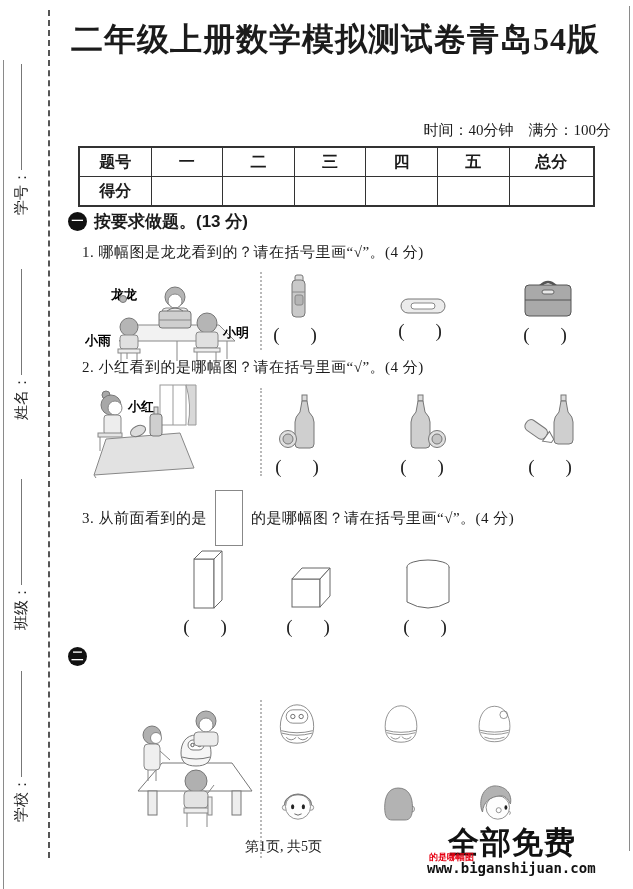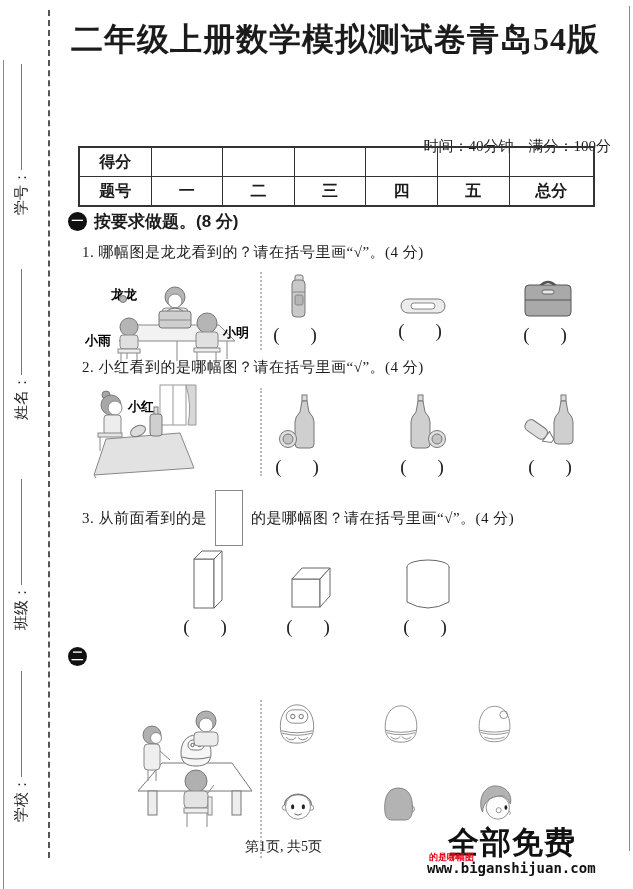--- a/index.html
+++ b/index.html
@@ -11,21 +11,21 @@
   .fold-line{position:absolute;left:48px;top:10px;height:848px;width:0;border-left:2px dashed #555;}
   
   .side-label{position:absolute;left:12px;transform:rotate(-90deg);transform-origin:0 0;
               white-space:nowrap;font-size:15px;color:#222;}
   .side-label .uline{display:inline-block;width:106px;border-bottom:1px solid #777;vertical-align:4px;}
   
   .title{position:absolute;left:48px;right:10px;top:18px;margin:0;text-align:center;
          font-size:32px;font-weight:600;letter-spacing:1px;}
   .subtitle{position:absolute;left:48px;right:10px;top:72px;margin:0;text-align:center;
             font-size:25px;font-weight:600;}
-  .meta{position:absolute;right:22px;top:137px;font-size:15px;}
+  .meta{position:absolute;right:22px;top:121px;font-size:15px;}
   
   .score-table{position:absolute;left:78px;top:146px;width:517px;border-collapse:collapse;
                table-layout:fixed;}
   .score-table td{border:1px solid #333;height:28px;text-align:center;font-size:16px;
                   font-weight:bold;padding:0;}
   .score-table{border:2px solid #333;}
   .score-table col.c-first{width:72px;} .score-table col.c-last{width:85px;}
   
   .sec-head{position:absolute;left:68px;display:flex;align-items:center;gap:7px;
             font-family:"Liberation Sans","DejaVu Sans",sans-serif;font-weight:bold;font-size:17px;}
@@ -75,43 +75,43 @@
         <col class="c-first">
         <col>
         <col>
         <col>
         <col>
         <col>
         <col class="c-last">
       </colgroup>
     <tbody>
         <tr>
-      <td>得分</td>
-      <td></td>
-      <td></td>
-      <td></td>
-      <td></td>
-      <td></td>
-      <td></td>
-    </tr>
-    <tr>
       <td>题号</td>
       <td>一</td>
       <td>二</td>
       <td>三</td>
       <td>四</td>
       <td>五</td>
       <td>总分</td>
     </tr>
+    <tr>
+      <td>得分</td>
+      <td></td>
+      <td></td>
+      <td></td>
+      <td></td>
+      <td></td>
+      <td></td>
+    </tr>
   </tbody>
     </table>
 
   <div class="sec-head" style="top:210px">
     <span class="sec-icon">一</span>
-    <span>按要求做题。(8 分)</span>
+    <span>按要求做题。(13 分)</span>
   </div>
 
   <div class="q-text" style="top:243px">1. 哪幅图是龙龙看到的？请在括号里画“√”。(4 分)</div>
 
   <svg class="scene" style="left:85px;top:283px" width="172" height="80" viewBox="0 0 172 80">
     <text x="26" y="16" font-size="13" font-weight="bold">龙龙</text>
 
     <circle cx="90" cy="14" r="10" fill="#b5b5b5" stroke="#777"></circle>
     <circle cx="90" cy="18" r="7" fill="#fff" stroke="#888"></circle>
     <rect x="77" y="25" width="26" height="13" rx="4" fill="#ececec" stroke="#888"></rect>

